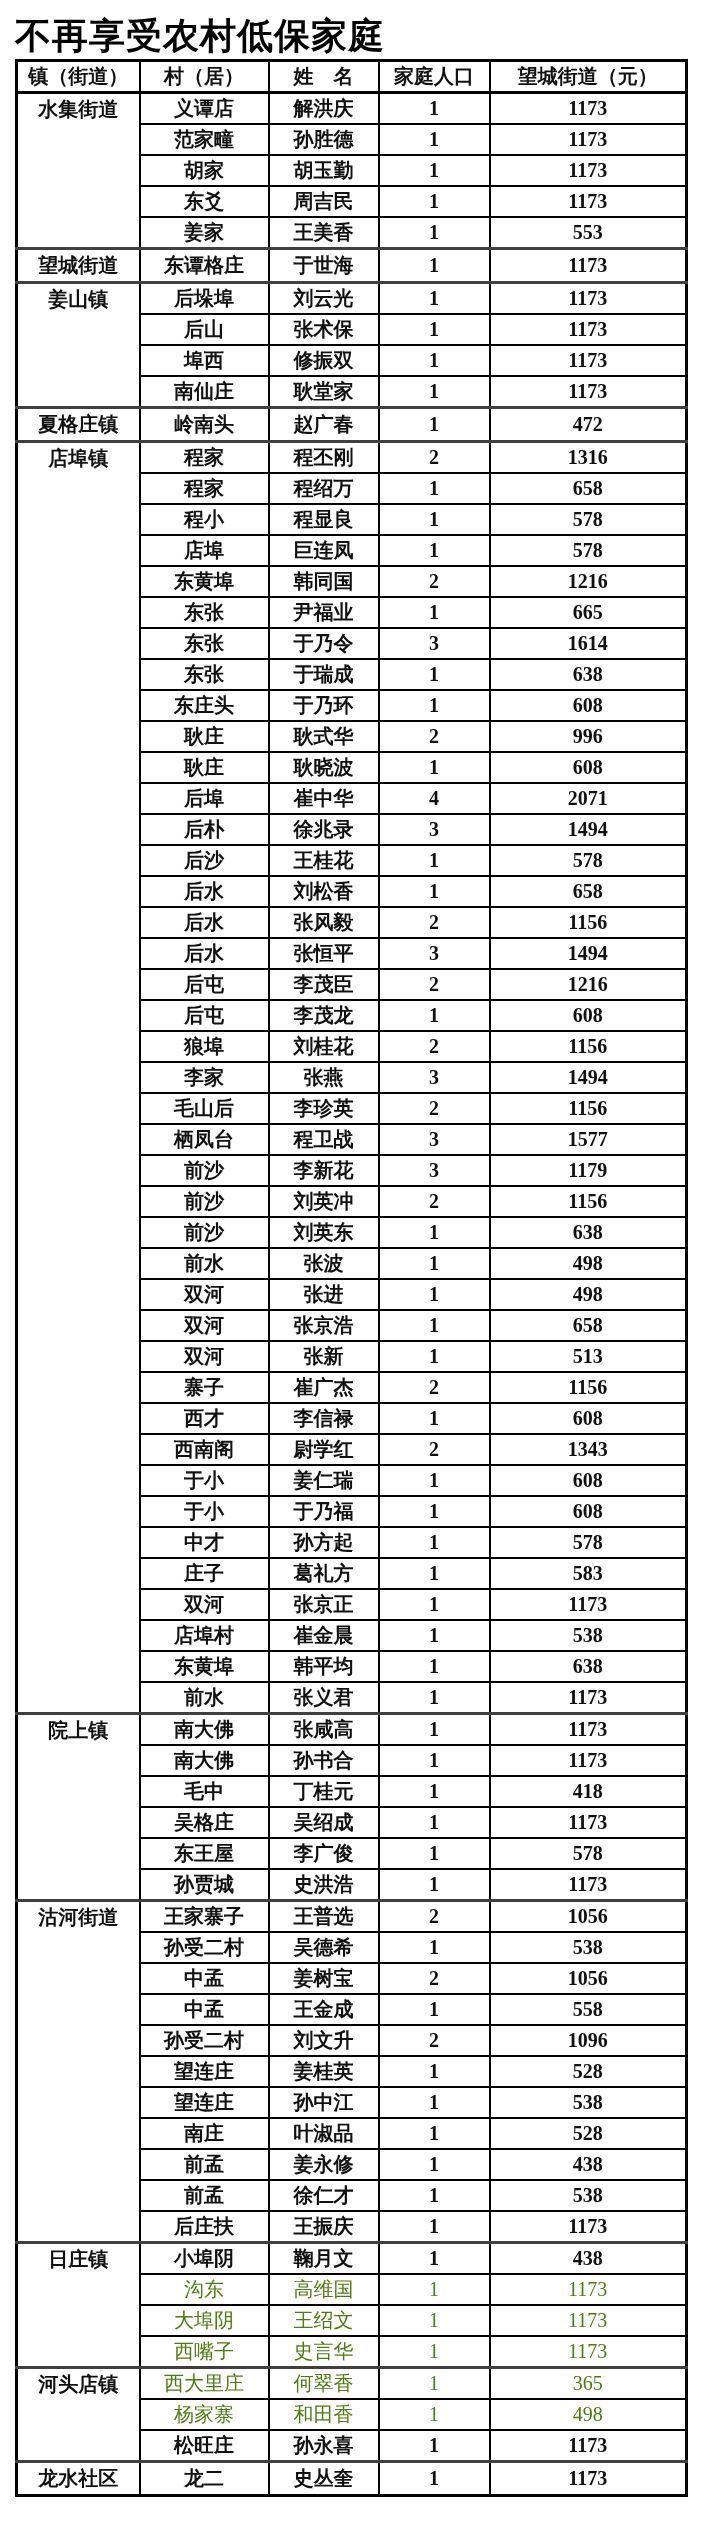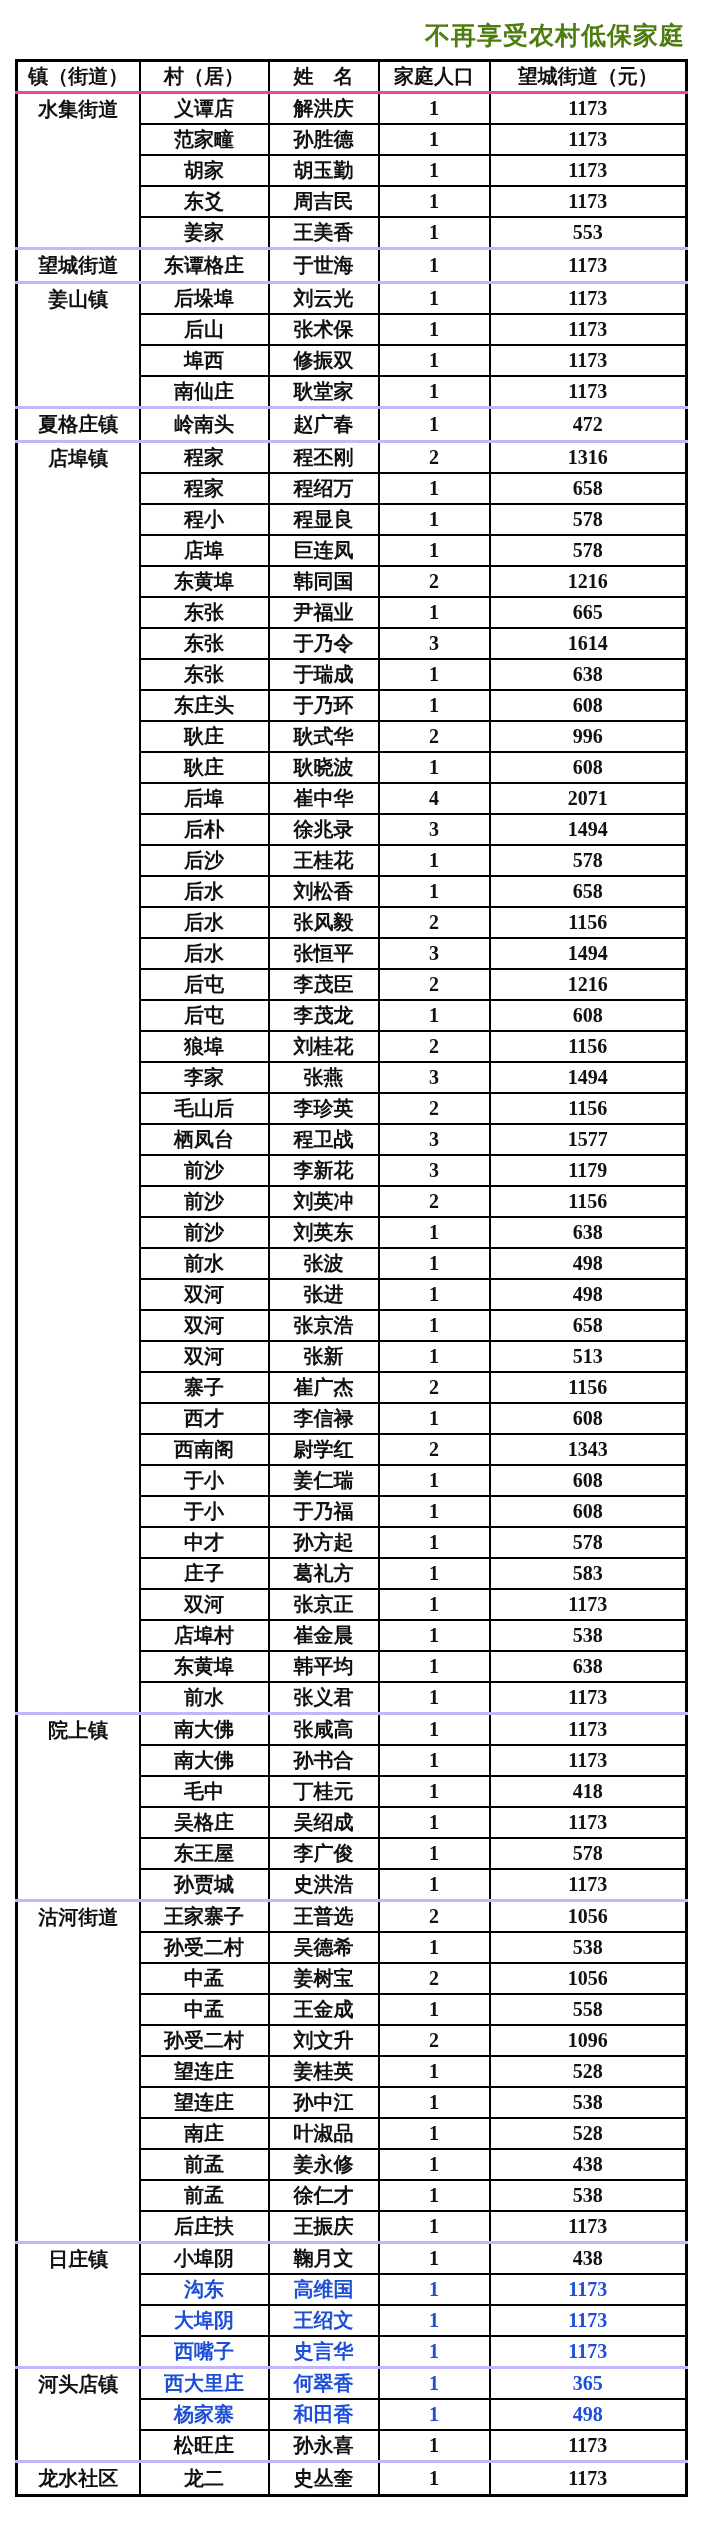--- a/index.html
+++ b/index.html
@@ -15,25 +15,25 @@
     overflow: hidden;
   }
   .page {
     width: 670px;
     margin-left: 15px;
   }
   .title {
     padding-top: 18px;
     height: 36px;
     line-height: 36px;
-    text-align: right;
-    font-size: 25px;
+    text-align: left;
+    font-size: 36px;
     font-weight: bold;
     letter-spacing: 1px;
-    color: #4d7c0f;
+    color: #000000;
     white-space: nowrap;
   }
   table.benefit {
     margin-top: 5px;
     border-collapse: collapse;
     table-layout: fixed;
     width: 670px;
     border: 3px solid #000000;
   }
   table.benefit th,
@@ -43,33 +43,33 @@
     padding: 0;
     text-align: center;
     vertical-align: middle;
     font-size: 20px;
     font-weight: bold;
     overflow: hidden;
     white-space: nowrap;
   }
   table.benefit th {
     font-weight: bold;
-    border-bottom: 3px solid #ec4899;
+    border-bottom: 3px solid #000000;
     font-family: Liberation Serif, serif;
   }
   table.benefit tr.group-start td {
-    border-top: 3px solid #c4b5fd;
+    border-top: 3px solid #404040;
   }
   table.benefit td.town {
     vertical-align: top;
     line-height: 31px;
   }
   table.benefit tr.light td:not(.town) {
-    font-weight: bold;
-    color: #1d4ed8;
+    font-weight: normal;
+    color: #4d7c0f;
   }
   col.c-town     { width: 123px; }
   col.c-village  { width: 129px; }
   col.c-name     { width: 110px; }
   col.c-pop      { width: 111px; }
   col.c-amount   { width: 197px; }
 </style>
 </head>
 <body>
 

